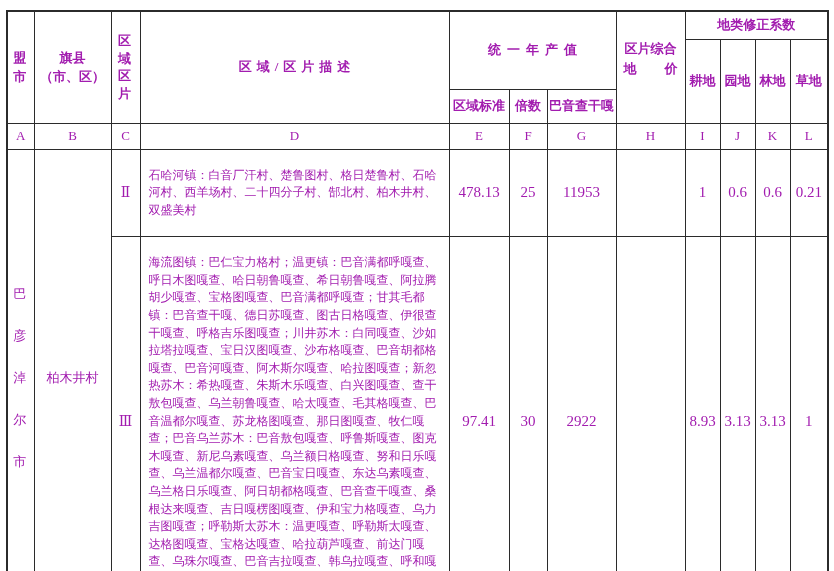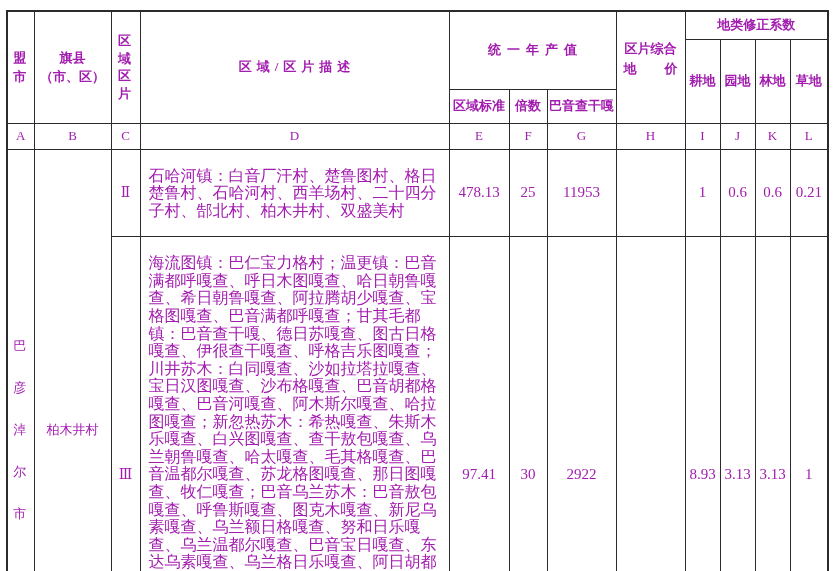--- a/index.html
+++ b/index.html
@@ -37,21 +37,21 @@
   }
   .vert-tight { line-height: 1.35; }
   .vert-loose { line-height: 42px; }
   .two-line { line-height: 1.5; }
   .zone-price-l2 {
     width: 54px; margin: 2px auto 16px auto;
     text-align: justify; text-align-last: justify;
   }
   .desc {
     text-align: left;
-    font-size: 16px;
+    font-size: 12px;
     line-height: 17.6px;
     padding: 17px 8px;
   }
   .num { font-size: 15px; }
   .roman { font-size: 14px; }
   .letter { font-size: 13px; }
 </style>
 </head>
 <body>
 

